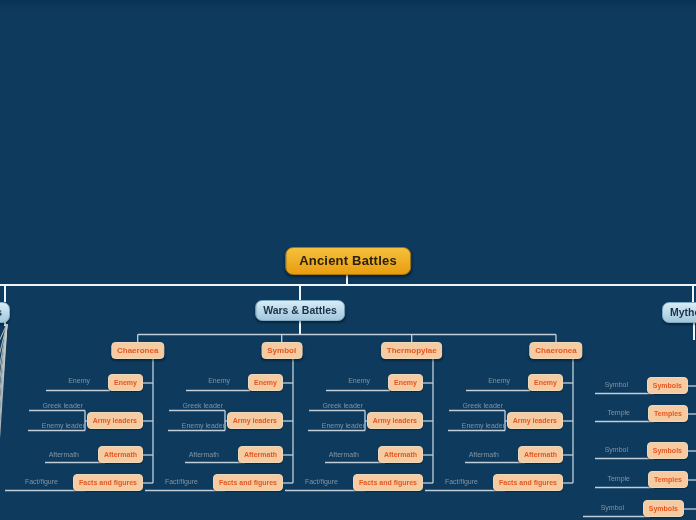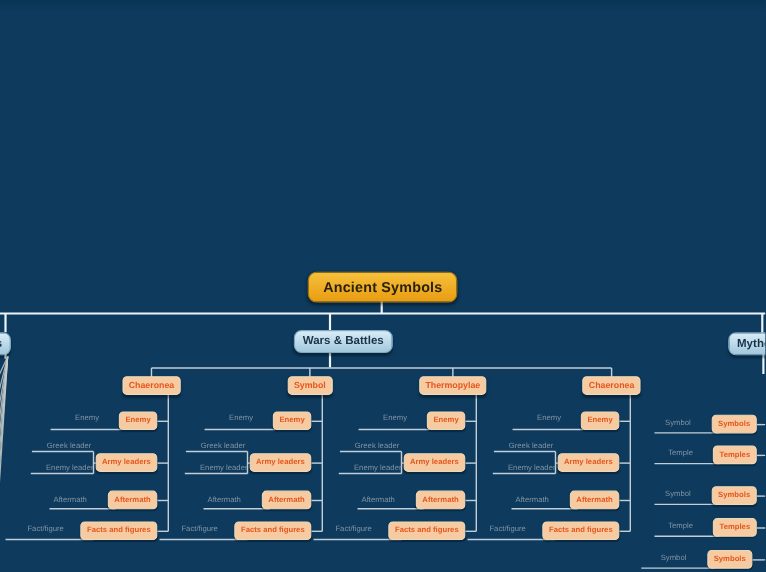--- a/index.html
+++ b/index.html
@@ -147,23 +147,23 @@
       <path class="ln-branch" d="M688,414 H696"></path>
       <path class="ln-branch" d="M595,458.5 H654"></path>
       <path class="ln-branch" d="M688,451 H696"></path>
       <path class="ln-branch" d="M595,487.5 H654"></path>
       <path class="ln-branch" d="M688,480 H696"></path>
       <path class="ln-branch" d="M583,516.5 H650"></path>
       <path class="ln-branch" d="M684,509 H696"></path>
     </g>
   </svg>
 
-  <div class="node root-node" style="left:348px;top:247px">Ancient Symbols</div>
+  <div class="node root-node" style="left:348px;top:247px">Ancient Battles</div>
   <div class="node blue-node" style="right:686px;top:302px">s</div>
-  <div class="node blue-node center-node" style="left:312px;top:300px">Wars &amp; Battles</div>
+  <div class="node blue-node center-node" style="left:300px;top:300px">Wars &amp; Battles</div>
   <div class="node blue-node" style="left:662px;top:302px">Mythology</div>
 
   <div class="node battle-node" style="left:137.7px">Chaeronea</div>
   <div class="node battle-node" style="left:281.7px">Symbol</div>
   <div class="node battle-node" style="left:411.7px">Thermopylae</div>
   <div class="node battle-node" style="left:556px">Chaeronea</div>
 
   <div class="sub-label" style="right:606px;top:377px">Enemy</div>
   <div class="tag" style="right:553px;top:374px">Enemy</div>
   <div class="sub-label" style="right:613px;top:402px">Greek leader</div>

